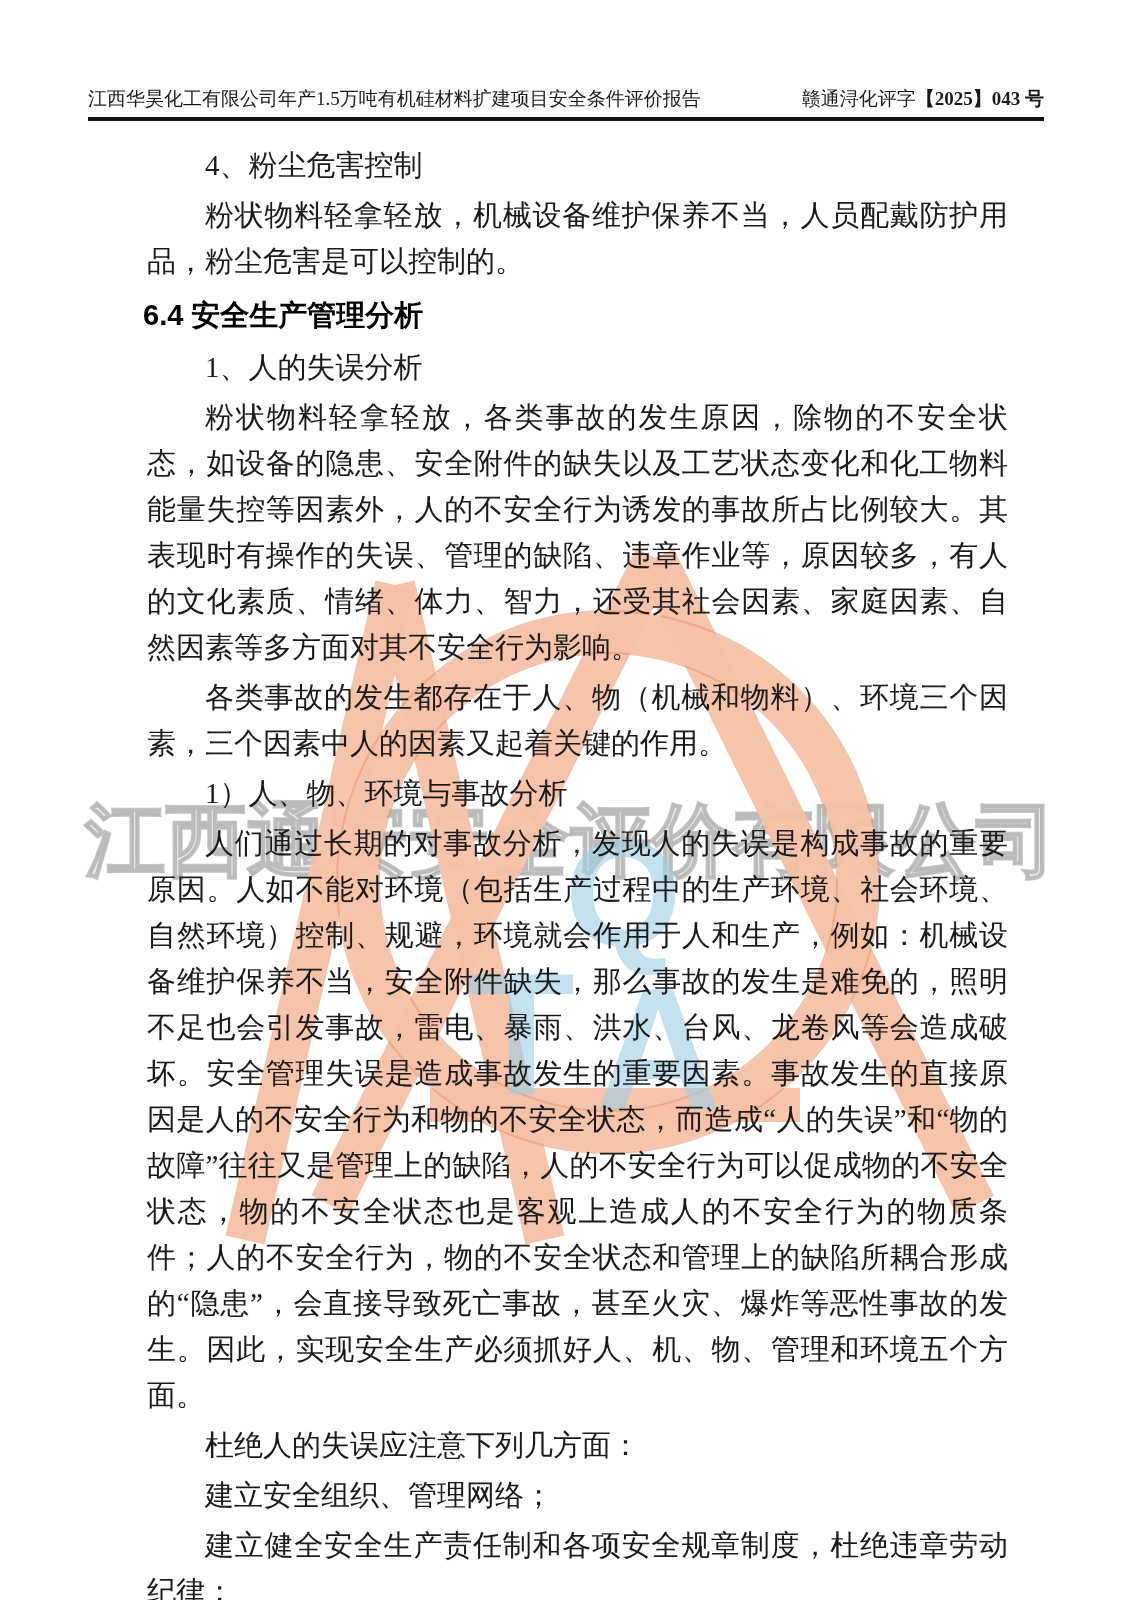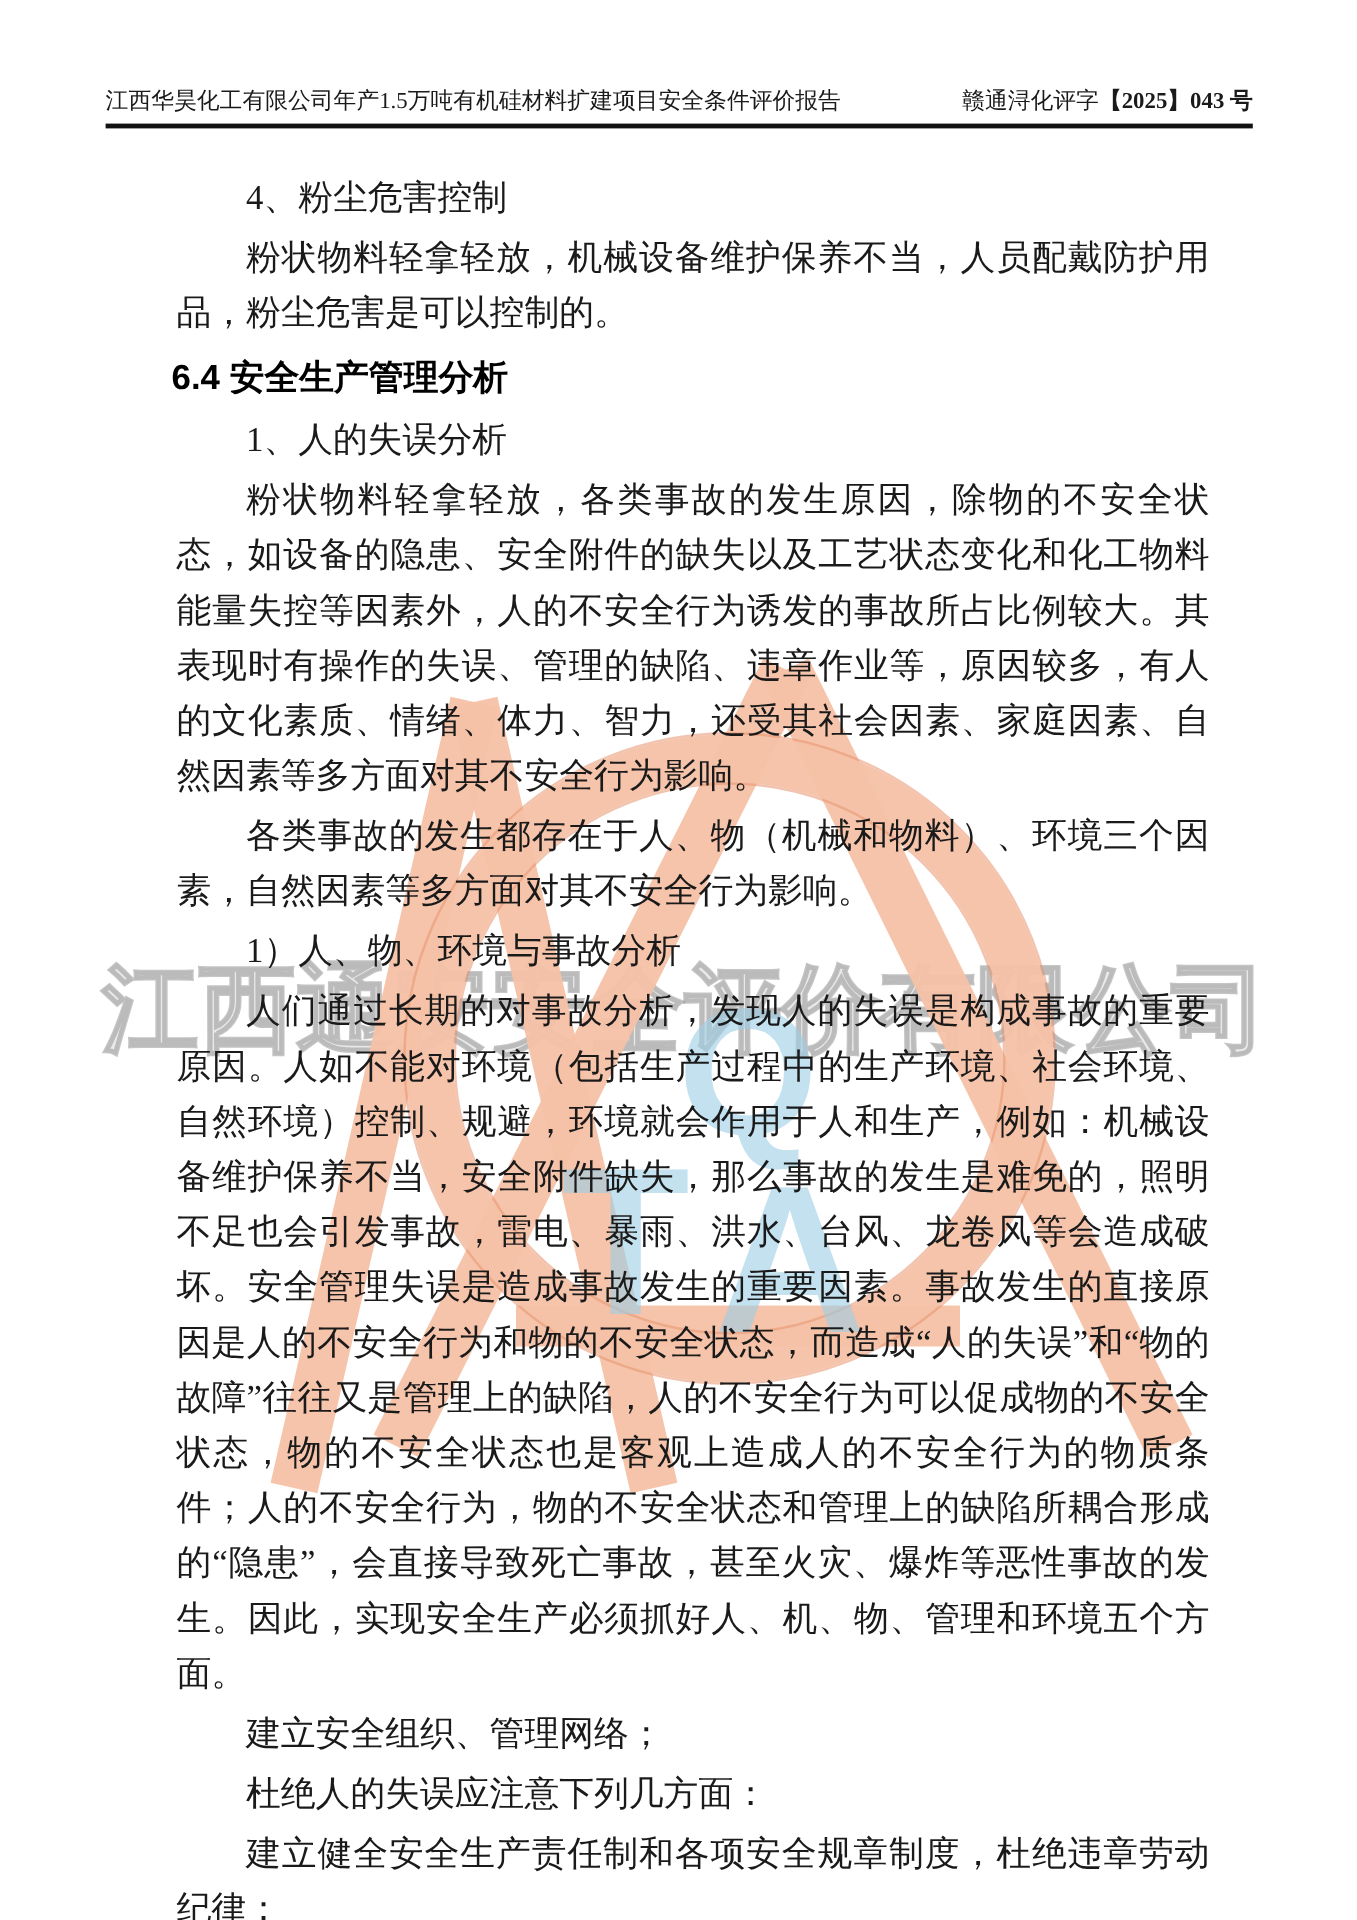--- a/index.html
+++ b/index.html
@@ -9,21 +9,21 @@
     position:relative;
     overflow:hidden;
     font-family:"Liberation Serif","DejaVu Serif",serif;
     color:#1a1a1a;
   }
   .page{position:absolute;inset:0;background:#ffffff;}
 
   
   .doc-header{
     position:absolute;
-    left:88px;right:87px;top:72px;
+    left:88px;right:87px;top:86px;
     display:flex;justify-content:space-between;align-items:flex-end;
     font-size:19px;line-height:26px;
     padding-bottom:5px;
     border-bottom:4px solid #121212;
     z-index:3;
   }
   .doc-header .num{font-weight:bold;text-align:center;}
 
   
   .wm-text{
@@ -96,23 +96,23 @@
       <span>赣通浔化评字</span><span class="num">【2025】043 号</span>
     </span>
   </div>
 
   <div class="content">
     <p>4、粉尘危害控制</p>
     <p>粉状物料轻拿轻放，机械设备维护保养不当，人员配戴防护用品，粉尘危害是可以控制的。</p>
     <p class="h2">6.4 安全生产管理分析</p>
     <p>1、人的失误分析</p>
     <p>粉状物料轻拿轻放，各类事故的发生原因，除物的不安全状态，如设备的隐患、安全附件的缺失以及工艺状态变化和化工物料能量失控等因素外，人的不安全行为诱发的事故所占比例较大。其表现时有操作的失误、管理的缺陷、违章作业等，原因较多，有人的文化素质、情绪、体力、智力，还受其社会因素、家庭因素、自然因素等多方面对其不安全行为影响。</p>
-    <p>各类事故的发生都存在于人、物（机械和物料）、环境三个因素，自然因素等多方面对其不安全行为影响。</p>
+    <p>各类事故的发生都存在于人、物（机械和物料）、环境三个因素，三个因素中人的因素又起着关键的作用。</p>
     <p>1）人、物、环境与事故分析</p>
     <p>人们通过长期的对事故分析，发现人的失误是构成事故的重要原因。人如不能对环境（包括生产过程中的生产环境、社会环境、自然环境）控制、规避，环境就会作用于人和生产，例如：机械设备维护保养不当，安全附件缺失，那么事故的发生是难免的，照明不足也会引发事故，雷电、暴雨、洪水、台风、龙卷风等会造成破坏。安全管理失误是造成事故发生的重要因素。事故发生的直接原因是人的不安全行为和物的不安全状态，而造成“人的失误”和“物的故障”往往又是管理上的缺陷，人的不安全行为可以促成物的不安全状态，物的不安全状态也是客观上造成人的不安全行为的物质条件；人的不安全行为，物的不安全状态和管理上的缺陷所耦合形成的“隐患”，会直接导致死亡事故，甚至火灾、爆炸等恶性事故的发生。因此，实现安全生产必须抓好人、机、物、管理和环境五个方面。</p>
+    <p>杜绝人的失误应注意下列几方面：</p>
     <p>建立安全组织、管理网络；</p>
-    <p>杜绝人的失误应注意下列几方面：</p>
     <p>建立健全安全生产责任制和各项安全规章制度，杜绝违章劳动纪律；</p>
 
     <p></p>
   </div>
 
 </div>
 
 </body></html>

